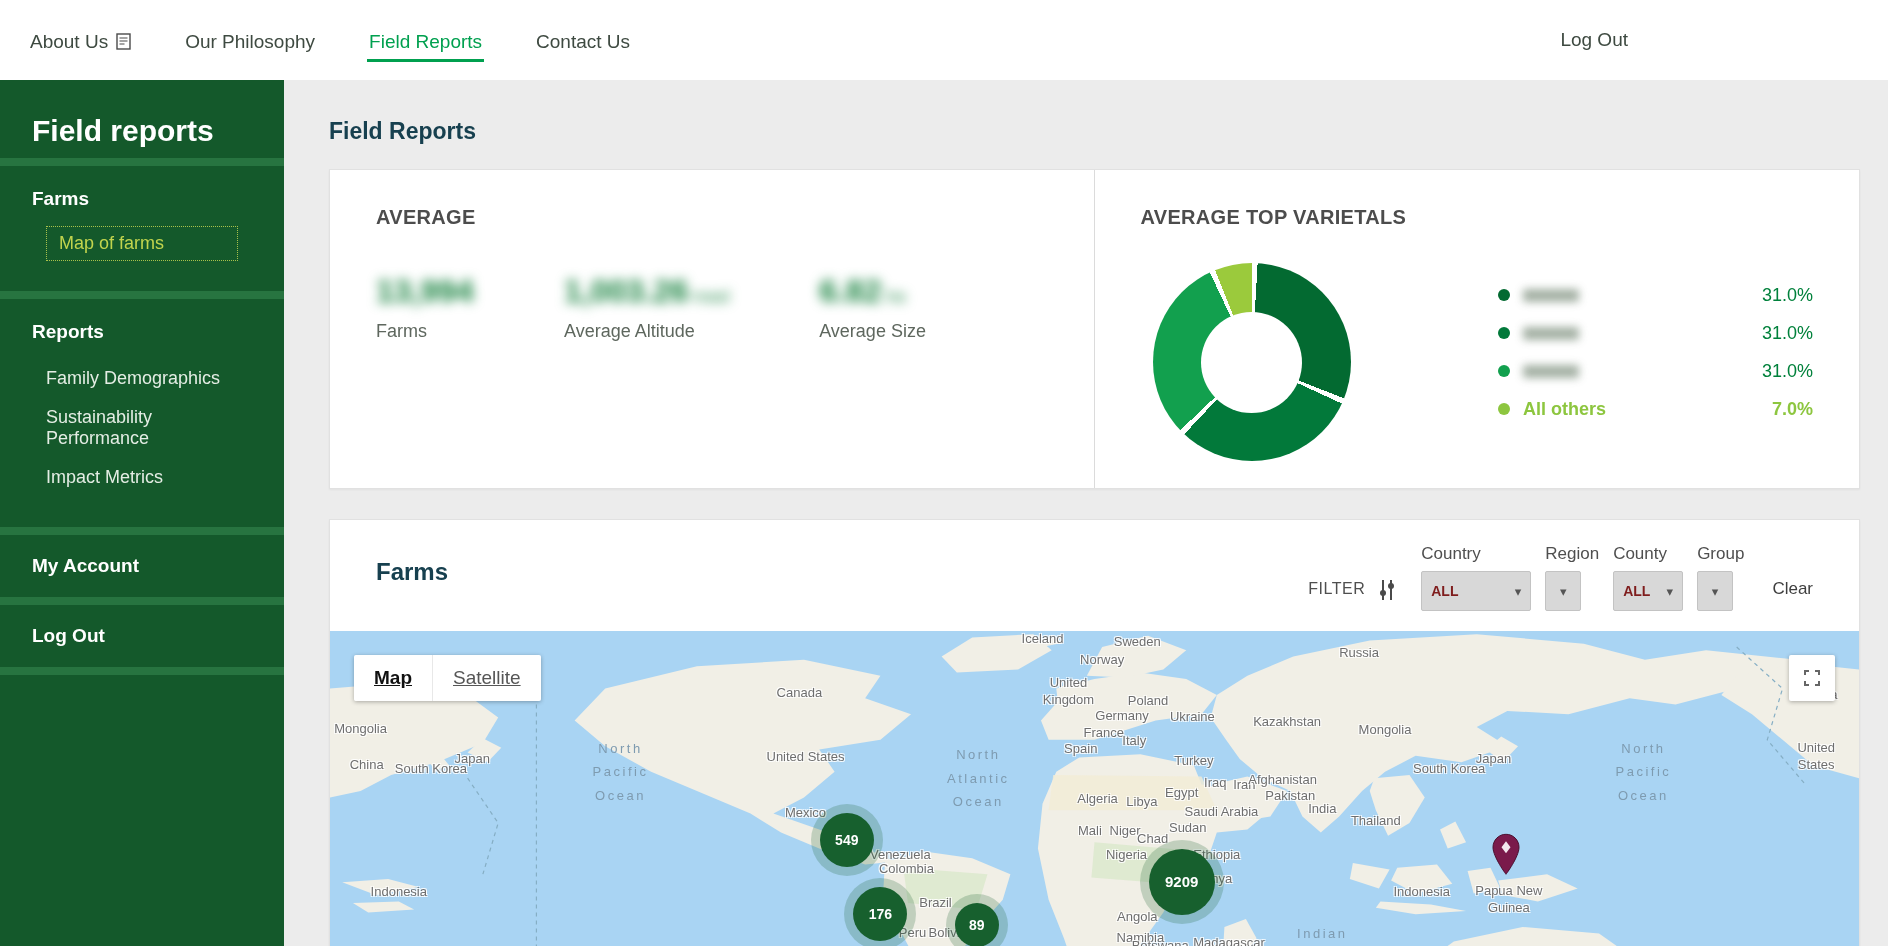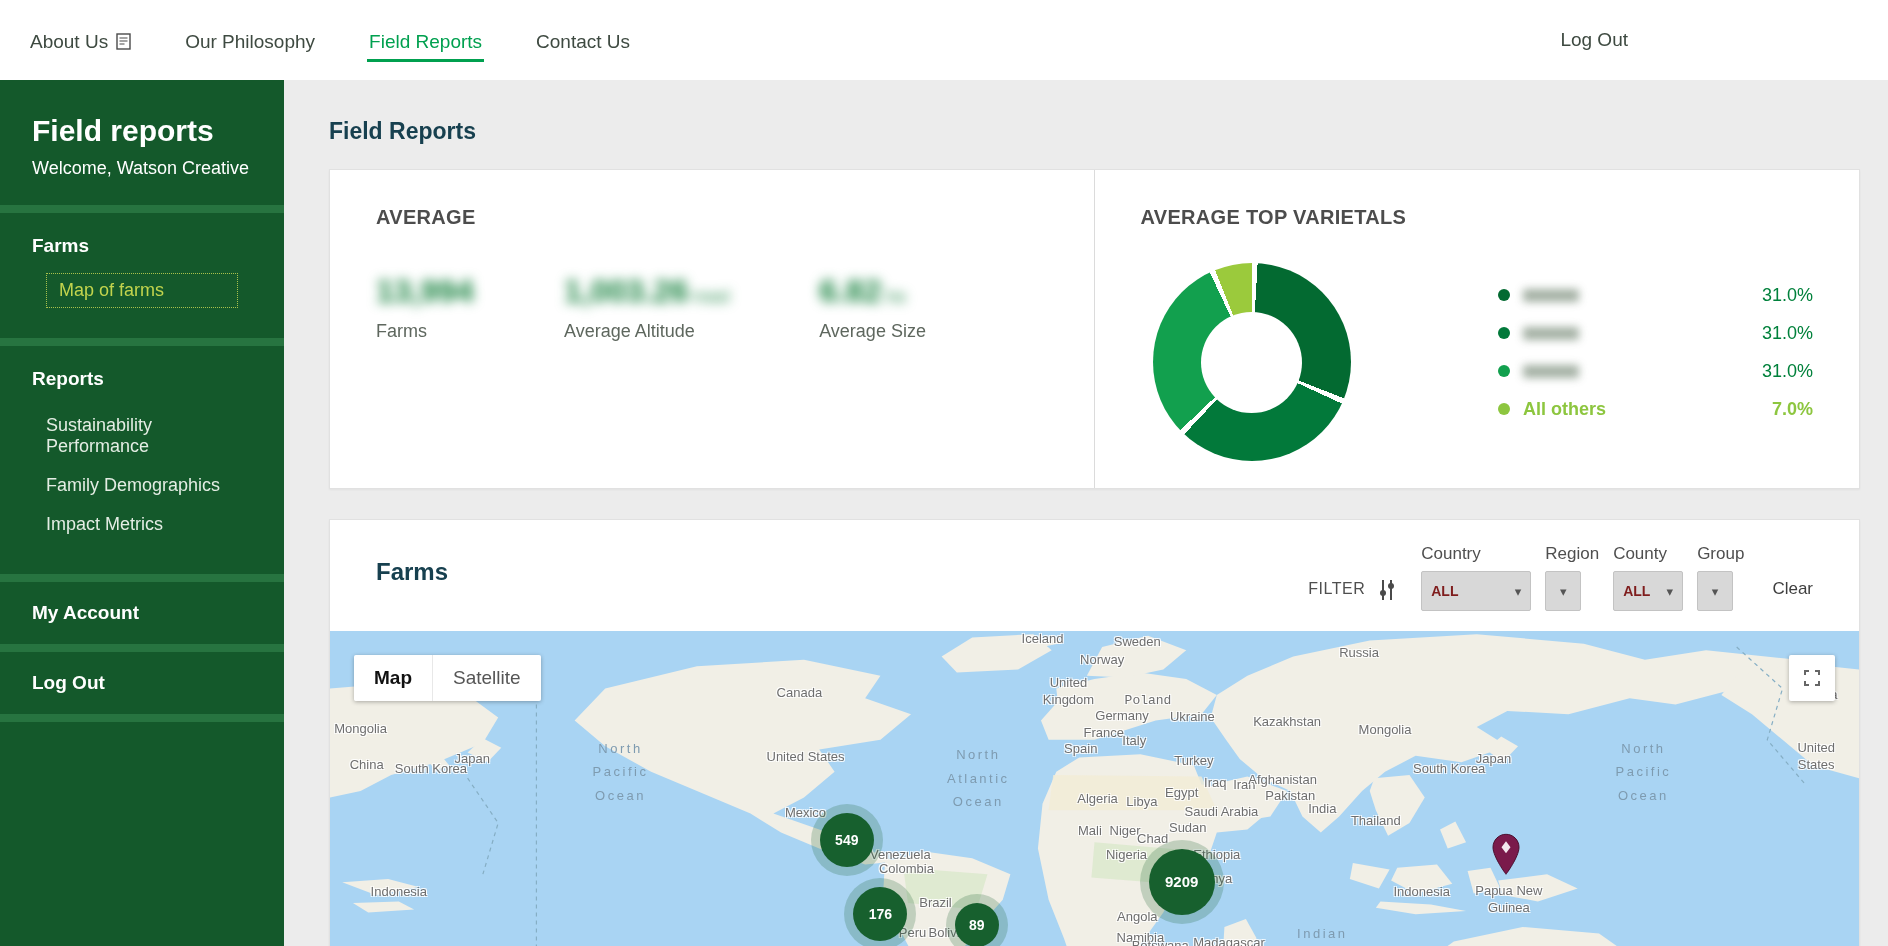--- a/index.html
+++ b/index.html
@@ -79,21 +79,21 @@
   
   .map{position:relative;height:320px;background:var(--map-water,#A9D4F3);overflow:hidden;}
   .map-land{position:absolute;inset:0;width:100%;height:100%;}
   .land{fill:var(--map-land,#F1EFE6);}
   .mlabel{position:absolute;transform:translate(-50%,-50%);font-size:13px;color:#6E6E6E;white-space:pre-line;text-align:center;line-height:1.3;pointer-events:none;
     text-shadow:-1px -1px 0 rgba(255,255,255,.85),1px -1px 0 rgba(255,255,255,.85),-1px 1px 0 rgba(255,255,255,.85),1px 1px 0 rgba(255,255,255,.85);}
   .mlabel.ocean{color:#7E9BB0;letter-spacing:2.5px;font-size:13px;text-shadow:none;line-height:1.8;}
   .cluster{position:absolute;transform:translate(-50%,-50%);border-radius:50%;background:var(--cluster-green,#17602E);color:#fff;font-weight:700;display:flex;align-items:center;justify-content:center;box-shadow:0 0 0 9px rgba(23,96,46,.22);cursor:pointer;}
   .map-pin{position:absolute;transform:translate(-50%,-82%);cursor:pointer;}
   .map-type{position:absolute;top:24px;left:24px;display:flex;box-shadow:0 1px 4px rgba(0,0,0,.3);border-radius:2px;overflow:hidden;}
-  .mt-btn{height:46px;padding:4px 20px;background:#fff;border:none;font-size:19px;color:#565656;cursor:pointer;font-family:inherit;}
+  .mt-btn{height:46px;padding:4px 20px;background:#fff;border:none;font-size:19px;color:#565656;cursor:pointer;font-family:inherit;text-decoration:underline;}
   .mt-btn.active{color:#111;font-weight:700;}
   .mt-btn + .mt-btn{border-left:1px solid #E8E8E8;}
   .fs-btn{position:absolute;top:24px;right:24px;width:46px;height:46px;background:#fff;border:none;box-shadow:0 1px 4px rgba(0,0,0,.3);border-radius:2px;display:flex;align-items:center;justify-content:center;cursor:pointer;}
 </style>
 </head>
 <body>
 
 <header class="topbar">
   <nav class="nav">
     <a class="nav-item">
@@ -107,28 +107,27 @@
     <a class="nav-item active">Field Reports</a>
     <a class="nav-item">Contact Us</a>
   </nav>
   <a class="logout">Log Out</a>
 </header>
 
 <div class="shell">
 
   <aside class="sidebar">
     <div class="sb-title">Field reports</div>
-    <div class="sb-welcome">Welcome, Watson Creative</div>
     <div class="sb-band"></div>
     <div class="sb-section">Farms</div>
     <a class="sb-selected">Map of farms</a>
     <div class="sb-band"></div>
     <div class="sb-section">Reports</div>
+    <a class="sb-link">Family Demographics</a>
     <a class="sb-link">Sustainability Performance</a>
-    <a class="sb-link">Family Demographics</a>
     <a class="sb-link">Impact Metrics</a>
     <div class="sb-gap"></div>
     <div class="sb-band"></div>
     <div class="sb-section row">My Account</div>
     <div class="sb-band"></div>
     <div class="sb-section row">Log Out</div>
     <div class="sb-band"></div>
   </aside>
 
   <main class="main">
@@ -273,21 +272,21 @@
 
         <div class="map-labels">
             <div class="mlabel country" style="left: 46.6%; top: 2.5%;">Iceland</div>
             <div class="mlabel country" style="left: 52.8%; top: 3.5%;">Sweden</div>
             <div class="mlabel country" style="left: 50.5%; top: 9%;">Norway</div>
             <div class="mlabel country" style="left: 67.3%; top: 7%;">Russia</div>
             <div class="mlabel country" style="left: 30.7%; top: 19.5%;">Canada</div>
             <div class="mlabel country" style="left: 97.1%; top: 20%;">Canada</div>
             <div class="mlabel country" style="left: 48.3%; top: 19%;">United
 Kingdom</div>
-            <div class="mlabel country" style="left: 53.5%; top: 22%; font-family: Liberation Mono, monospace;">Poland</div>
+            <div class="mlabel country" style="left: 53.5%; top: 22%;">Poland</div>
             <div class="mlabel country" style="left: 51.8%; top: 26.5%;">Germany</div>
             <div class="mlabel country" style="left: 56.4%; top: 27%;">Ukraine</div>
             <div class="mlabel country" style="left: 62.6%; top: 28.5%;">Kazakhstan</div>
             <div class="mlabel country" style="left: 2%; top: 30.5%;">Mongolia</div>
             <div class="mlabel country" style="left: 69%; top: 31%;">Mongolia</div>
             <div class="mlabel country" style="left: 50.6%; top: 32%;">France</div>
             <div class="mlabel country" style="left: 52.6%; top: 34.5%;">Italy</div>
             <div class="mlabel country" style="left: 49.1%; top: 37%;">Spain</div>
             <div class="mlabel country" style="left: 2.4%; top: 42%;">China</div>
             <div class="mlabel country" style="left: 6.6%; top: 43%;">South Korea</div>

